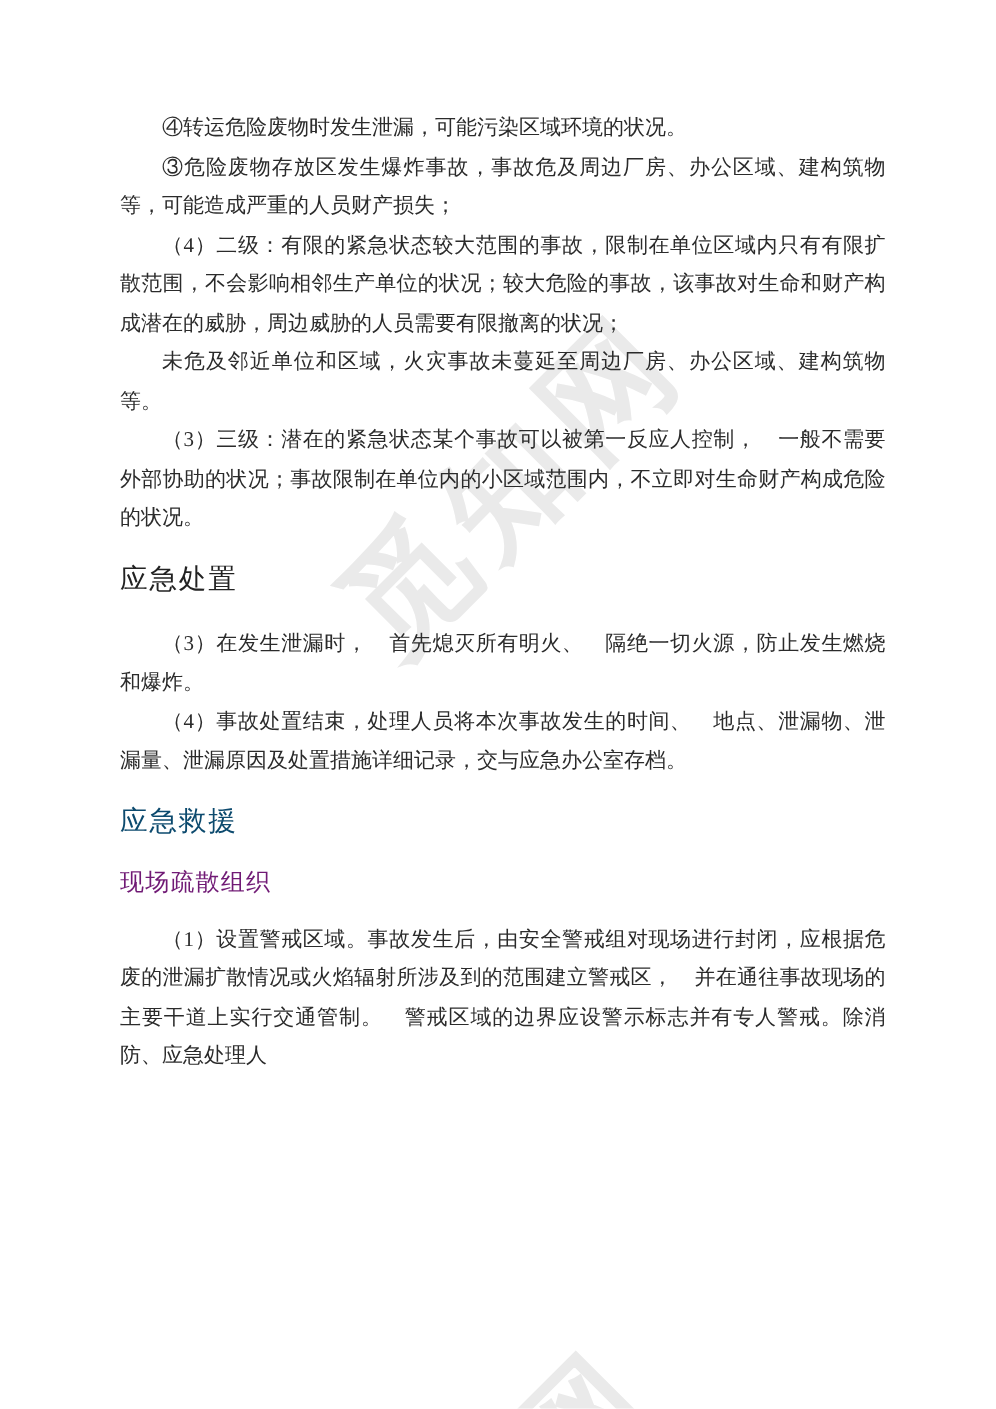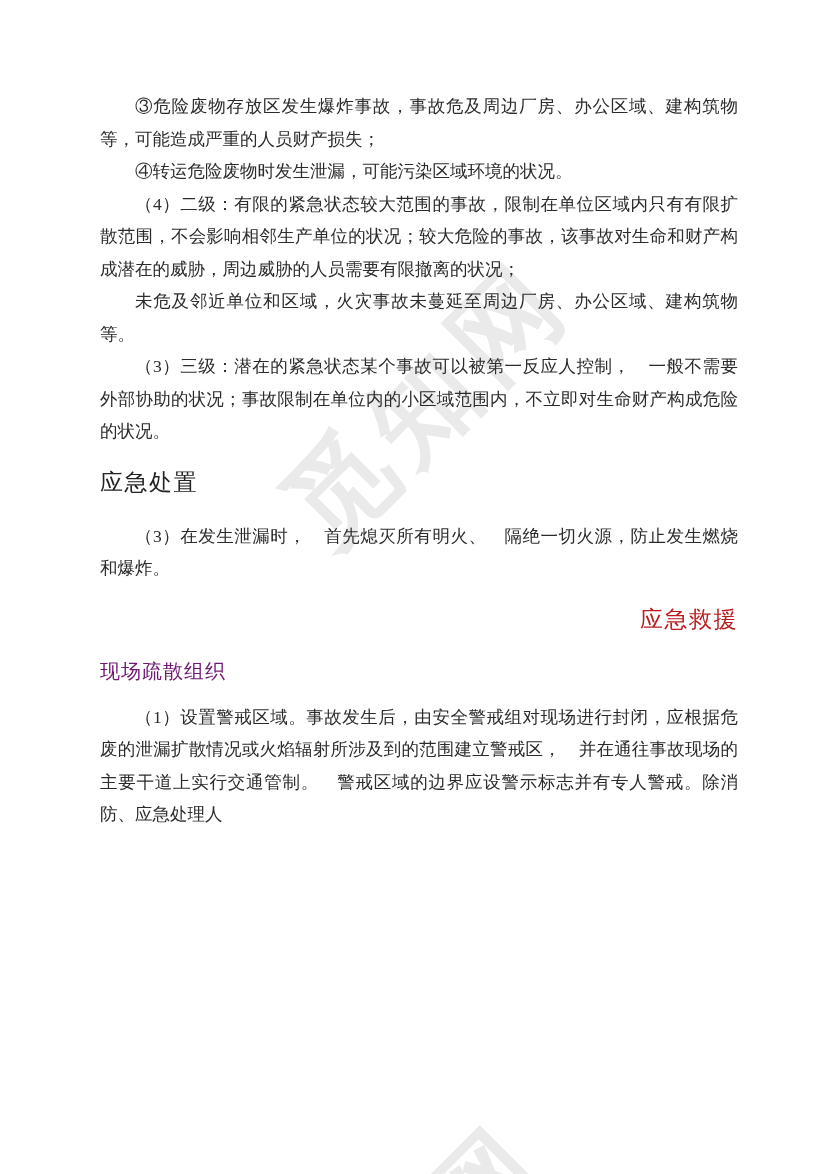--- a/index.html
+++ b/index.html
@@ -56,24 +56,25 @@
     letter-spacing: 1px;
   }
 </style>
 </head>
 <body>
 
 <div class="page" style="background: rgb(255, 255, 255);">
   <div class="watermark wm-center" style="color: rgb(234, 234, 234);">觅知网</div>
   <div class="watermark wm-bottom" style="color: rgb(234, 234, 234);">觅知网</div>
   <div class="content" style="color: rgb(43, 43, 43);">
+      <p>④转运危险废物时发生泄漏，可能污染区域环境的状况。</p>
       <p>③危险废物存放区发生爆炸事故，事故危及周边厂房、办公区域、建构筑物等，可能造成严重的人员财产损失；</p>
-      <p>④转运危险废物时发生泄漏，可能污染区域环境的状况。</p>
       <p>（4）二级：有限的紧急状态较大范围的事故，限制在单位区域内只有有限扩散范围，不会影响相邻生产单位的状况；较大危险的事故，该事故对生命和财产构成潜在的威胁，周边威胁的人员需要有限撤离的状况；</p>
       <p>未危及邻近单位和区域，火灾事故未蔓延至周边厂房、办公区域、建构筑物等。</p>
       <p>（3）三级：潜在的紧急状态某个事故可以被第一反应人控制，　一般不需要外部协助的状况；事故限制在单位内的小区域范围内，不立即对生命财产构成危险的状况。</p>
       <h2 style="color: rgb(34, 34, 34);">应急处置</h2>
       <p>（3）在发生泄漏时，　首先熄灭所有明火、　隔绝一切火源，防止发生燃烧和爆炸。</p>
-      <h2 style="color: #b91c1c; text-align: right;">应急救援</h2>
+      <p>（4）事故处置结束，处理人员将本次事故发生的时间、　地点、泄漏物、泄漏量、泄漏原因及处置措施详细记录，交与应急办公室存档。</p>
+      <h2 style="color: #0c4a6e;">应急救援</h2>
       <h3 style="color: #701a75;">现场疏散组织</h3>
       <p>（1）设置警戒区域。事故发生后，由安全警戒组对现场进行封闭，应根据危废的泄漏扩散情况或火焰辐射所涉及到的范围建立警戒区，　并在通往事故现场的主要干道上实行交通管制。　警戒区域的边界应设警示标志并有专人警戒。除消防、应急处理人</p>
     </div>
 </div>
 
 </body></html>

